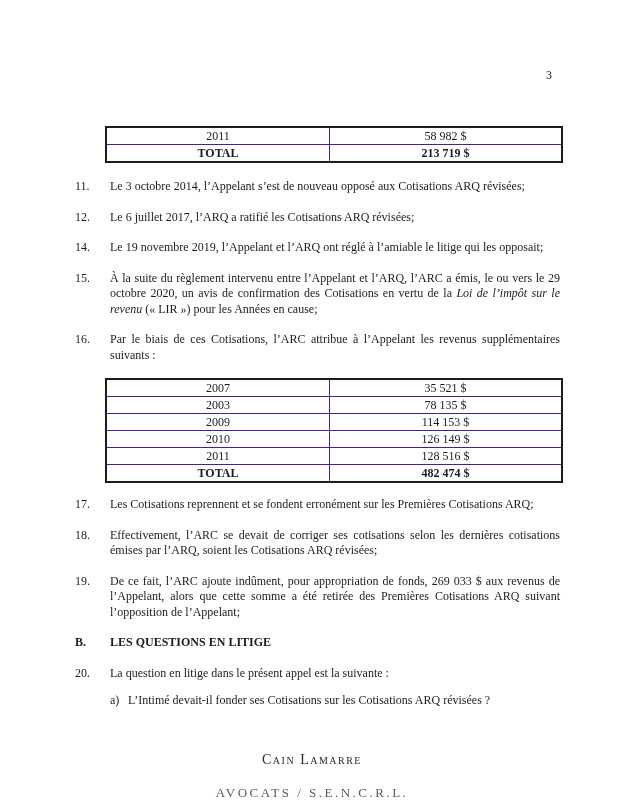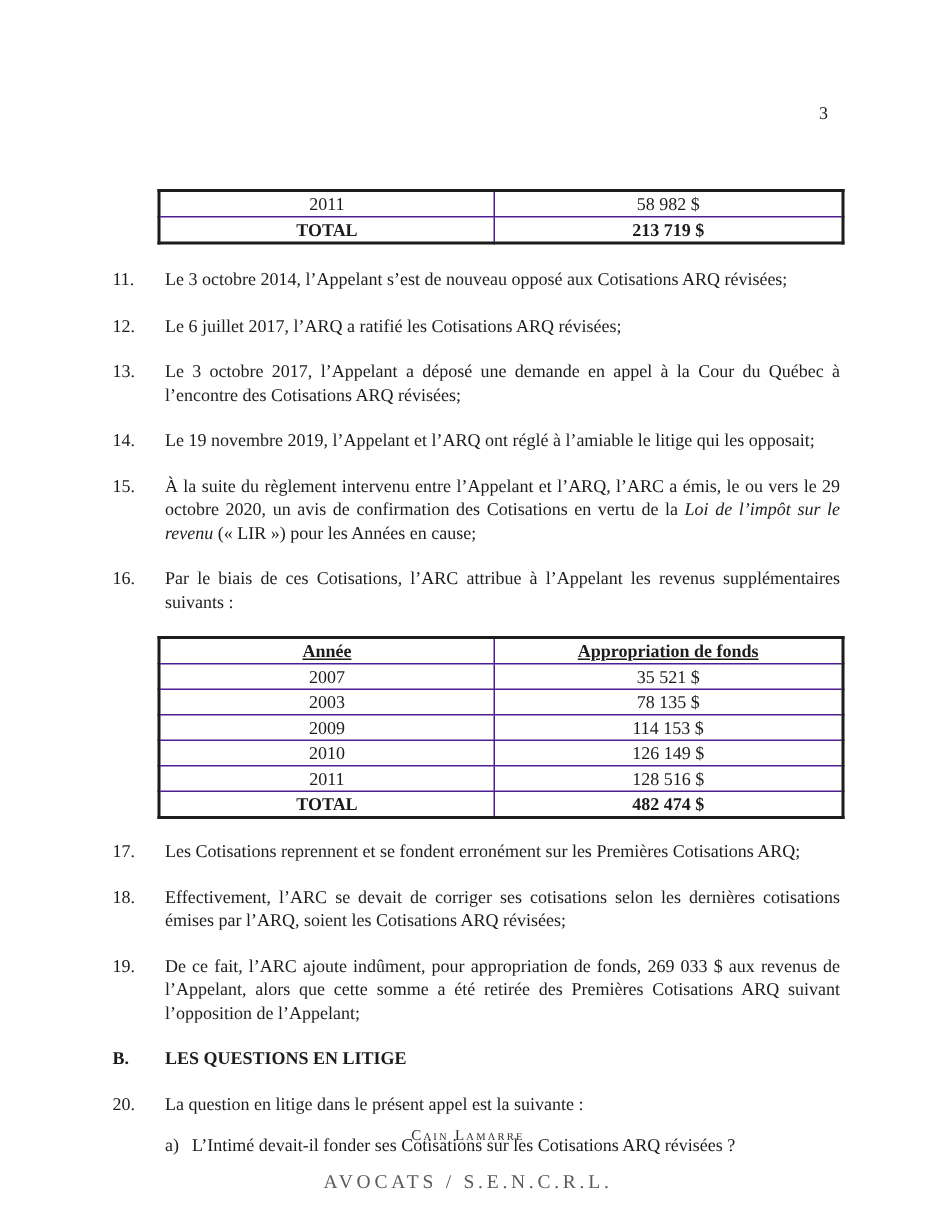--- a/index.html
+++ b/index.html
@@ -67,21 +67,21 @@
   .italic { font-style: italic; }
 
   .footer {
     position: absolute;
     top: 752px; left: 0;
     width: 100%;
     text-align: center;
   }
   .firm-name {
     font-variant: small-caps;
-    font-size: 10px;
+    font-size: 14px;
     letter-spacing: 1.5px;
     color: #2a2a2a;
   }
   .firm-subtitle {
     font-size: 13px;
     letter-spacing: 2.5px;
     color: #5a5a5a;
     margin-top: 17px;
     font-family: Liberation Serif, serif;
   }
@@ -113,24 +113,20 @@
   <div class="para">
     <div class="num">11.</div>
     <div class="text">Le 3 octobre 2014, l’Appelant s’est de nouveau opposé aux Cotisations ARQ révisées;</div>
   </div>
 
   <div class="para">
     <div class="num">12.</div>
     <div class="text">Le 6 juillet 2017, l’ARQ a ratifié les Cotisations ARQ révisées;</div>
   </div>
 
-  <div class="para">
-    <div class="num">13.</div>
-    <div class="text">Le 3 octobre 2017, l’Appelant a déposé une demande en appel à la Cour du Québec à l’encontre des Cotisations ARQ révisées;</div>
-  </div>
 
   <div class="para">
     <div class="num">14.</div>
     <div class="text">Le 19 novembre 2019, l’Appelant et l’ARQ ont réglé à l’amiable le litige qui les opposait;</div>
   </div>
 
   <div class="para">
     <div class="num">15.</div>
     <div class="text"><span>À la suite du règlement intervenu entre l’Appelant et l’ARQ, l’ARC a émis, le ou vers le 29 octobre 2020, un avis de confirmation des Cotisations en vertu de la </span><span class="italic">Loi de l’impôt sur le revenu</span><span> (« LIR ») pour les Années en cause;</span></div>
   </div>
@@ -140,24 +136,20 @@
     <div class="text">Par le biais de ces Cotisations, l’ARC attribue à l’Appelant les revenus supplémentaires suivants :</div>
   </div>
 
   <table class="doc-table tbl-mid">
     <colgroup>
         <col class="col-year">
         <col class="col-amt">
       </colgroup>
     <tbody>
       <tr>
-        <td class="header-cell"><span>Année</span></td>
-        <td class="header-cell"><span>Appropriation de fonds</span></td>
-      </tr>
-      <tr>
         <td>2007</td>
         <td>35 521 $</td>
       </tr>
       <tr>
         <td>2003</td>
         <td>78 135 $</td>
       </tr>
       <tr>
         <td>2009</td>
         <td>114 153 $</td>

